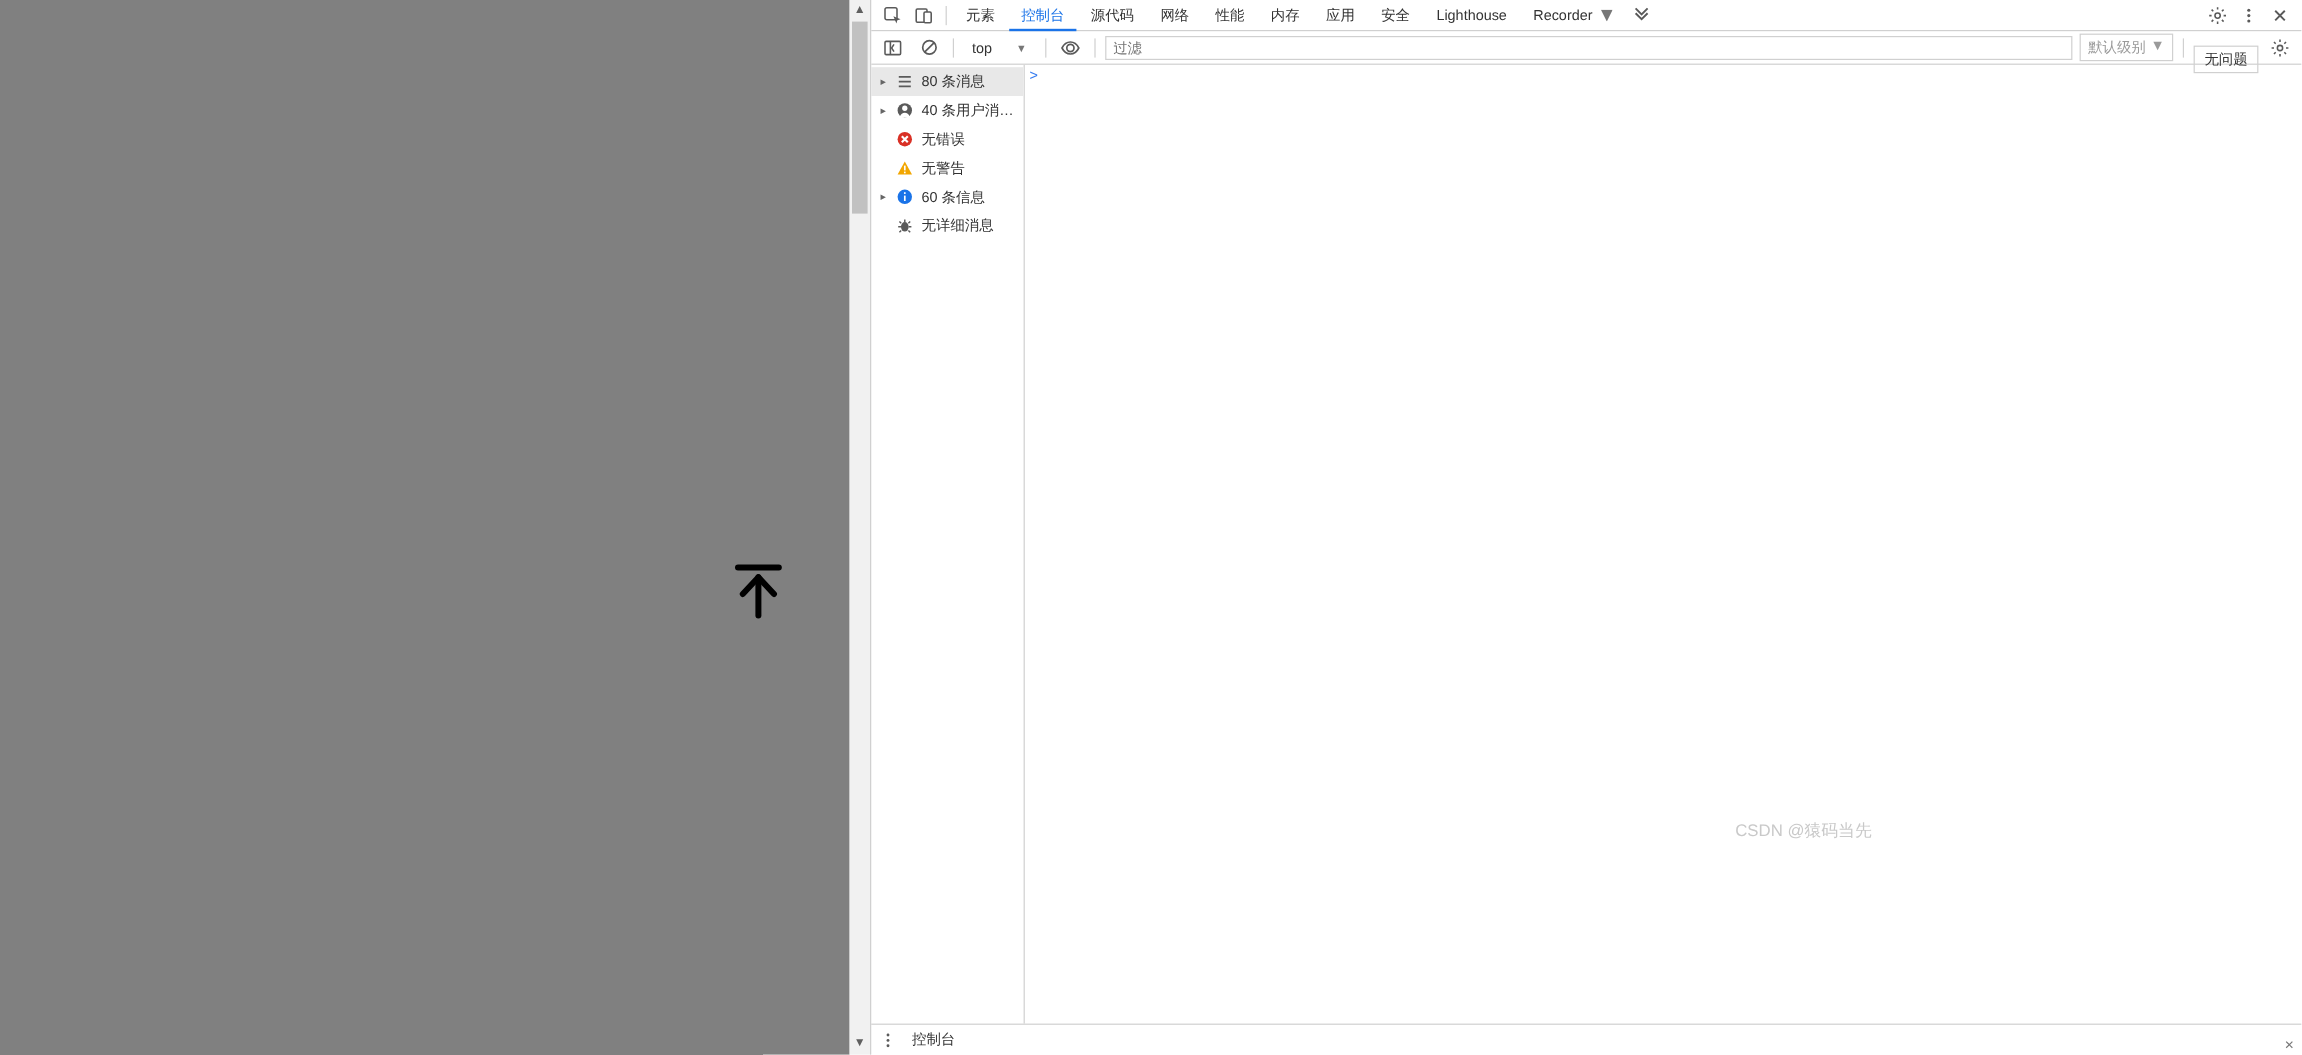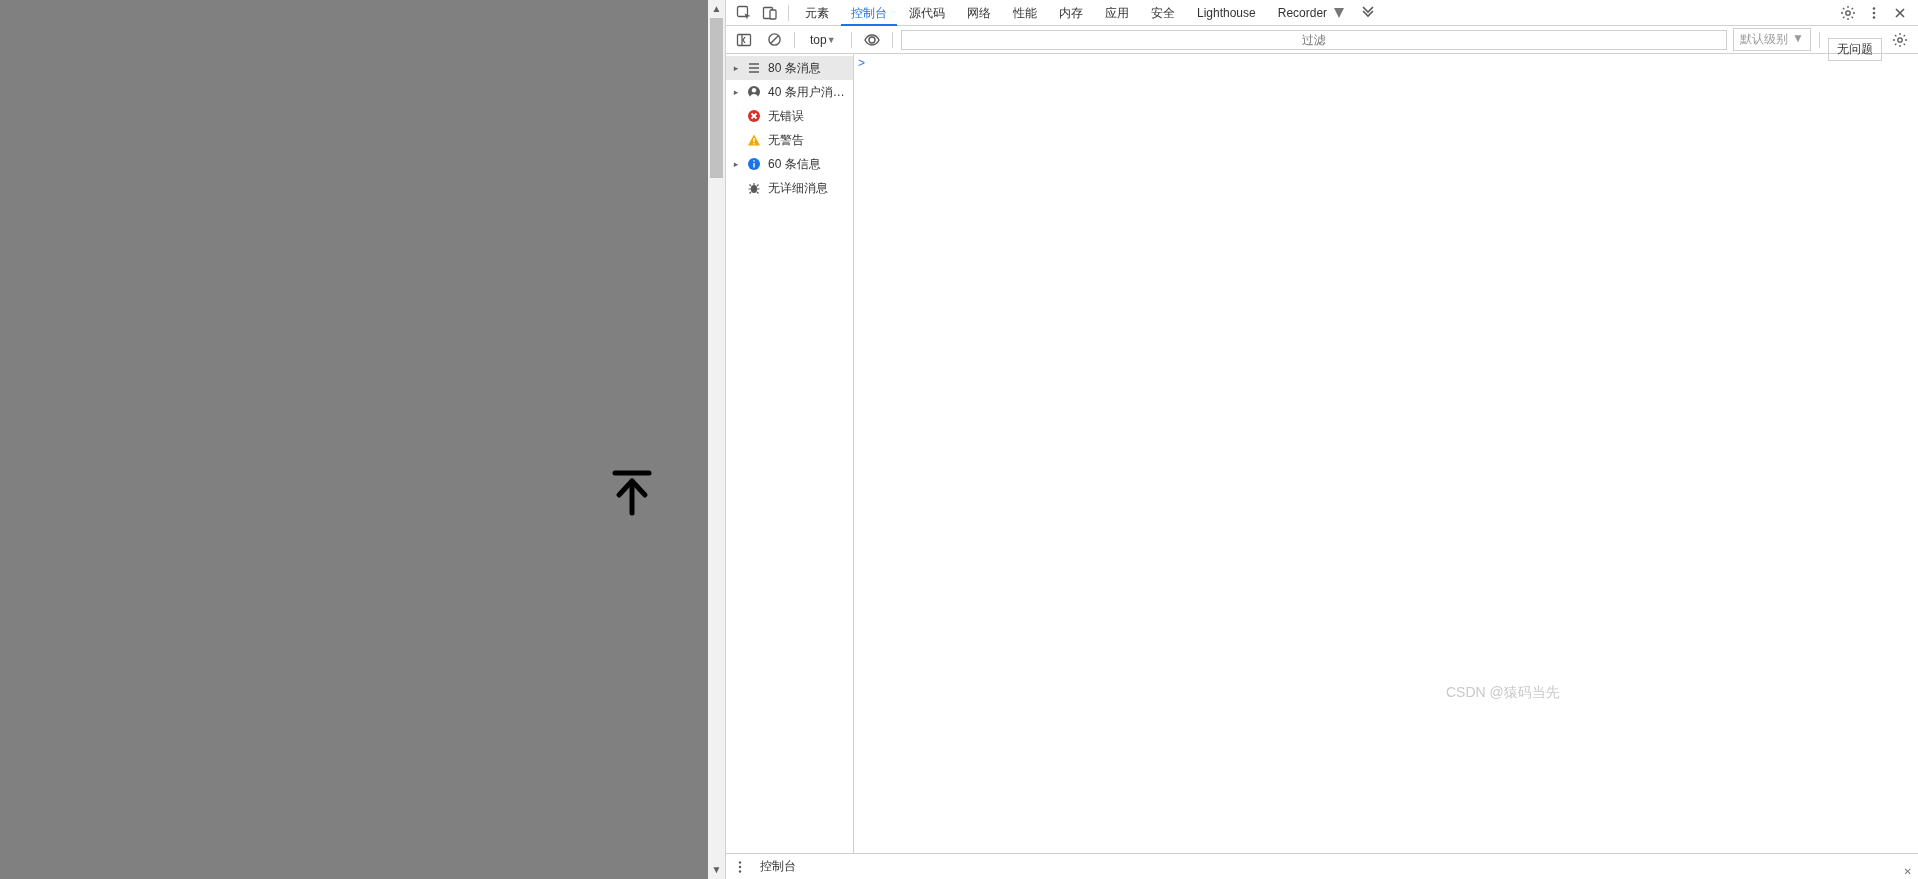--- a/index.html
+++ b/index.html
@@ -55,26 +55,26 @@
     height:28px; display:flex; align-items:center; border-bottom:1px solid #d0d0d0;
     padding:0 6px; gap:6px;
   }
   .toolbar .icon-btn {
     width:24px; height:24px; display:flex; align-items:center; justify-content:center;
     color:#5a5a5a; cursor:pointer;
   }
   .toolbar .sep { width:1px; height:16px; background:#d0d0d0; margin:0 2px; }
   .toolbar .context {
     padding:2px 6px; border:1px solid transparent; cursor:pointer; color:#333;
-    display:flex; align-items:center; gap:0;
+    display:flex; align-items:center; gap:20px;
   }
   .toolbar .context .tri { font-size:9px; color:#777; }
   .toolbar .filter {
     flex:1; height:20px; border:1px solid #d0d0d0; padding:2px 6px; font-size:12px;
-    background:#fff; outline:none;text-align:center;
+    background:#fff; outline:none;
   }
   .toolbar .levels {
     padding:2px 6px; border:1px solid #d0d0d0; color:#9a9a9a; cursor:pointer;
     display:flex; align-items:flex-start; gap:4px;
   }
   .toolbar .issues {
     padding:2px 8px; border:1px solid #d0d0d0; color:#333; cursor:pointer;margin-top:20px;
   }
 
   

